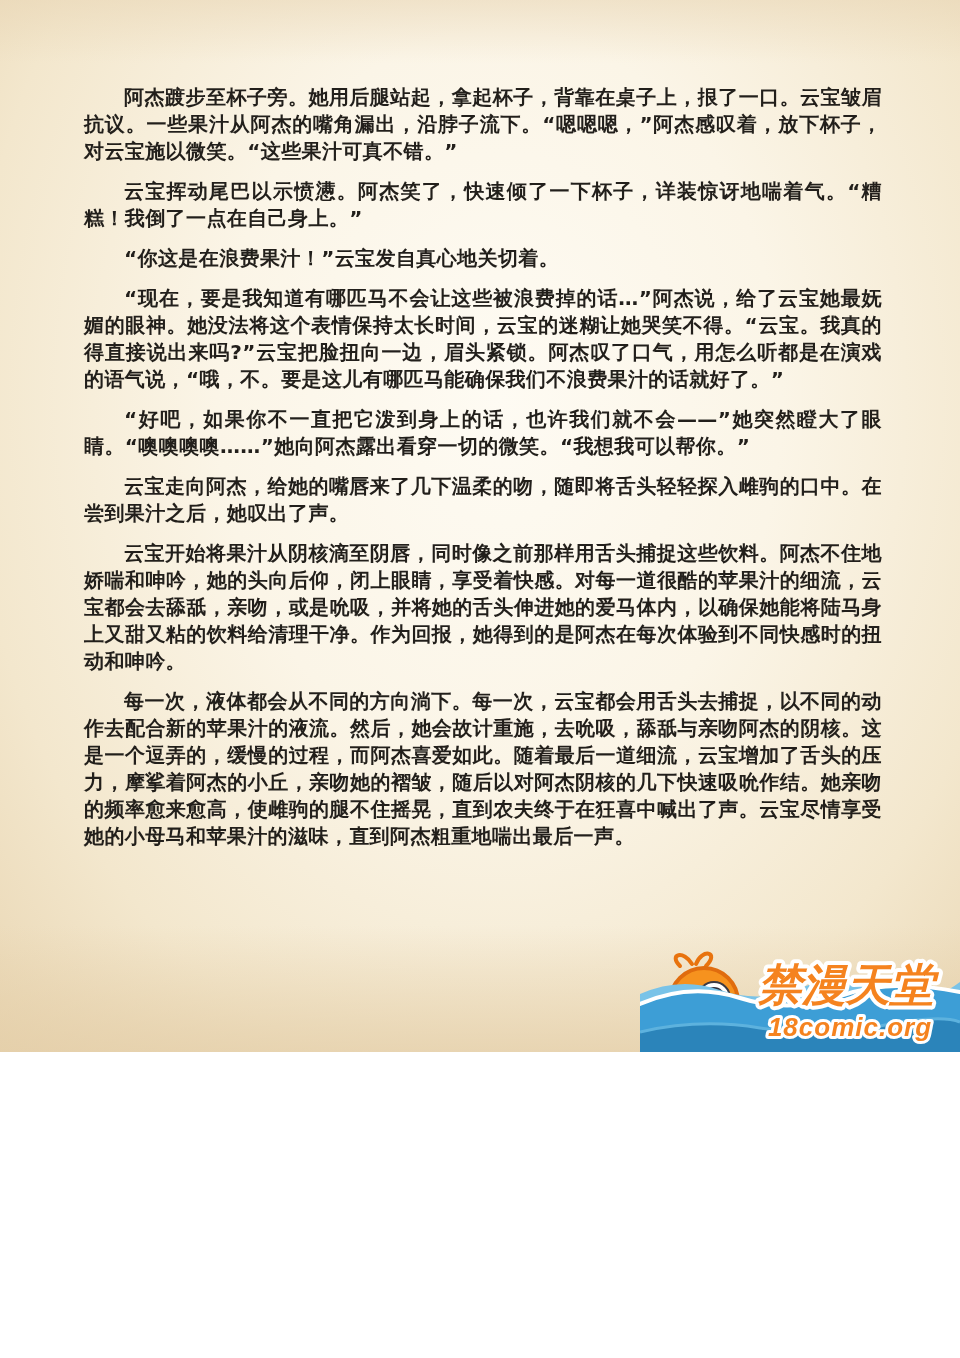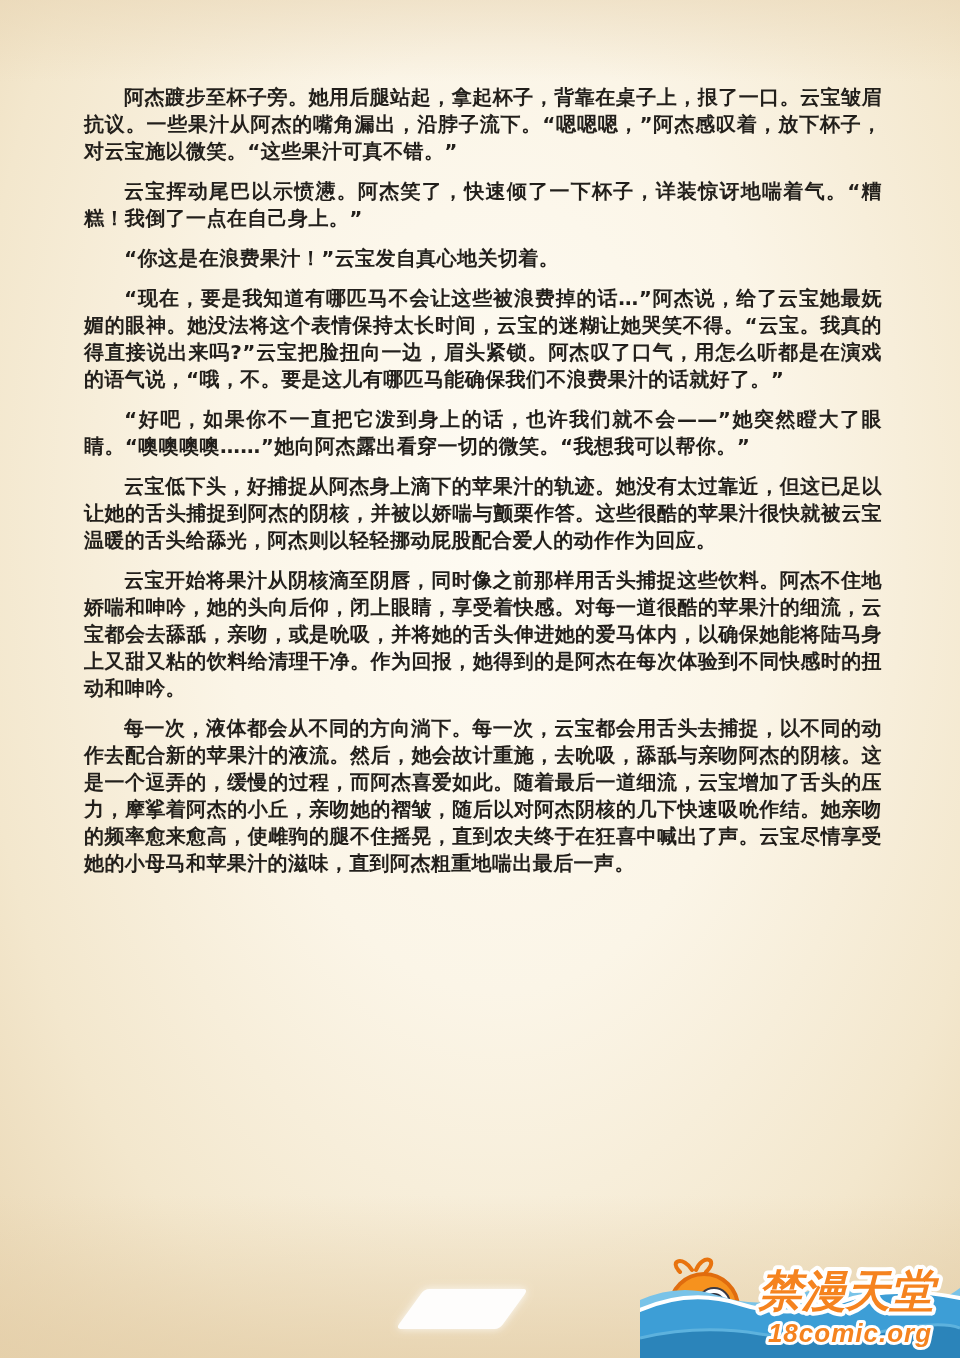--- a/index.html
+++ b/index.html
@@ -1,18 +1,18 @@
 <!DOCTYPE html>
 <html><head>
 <meta charset="utf-8">
 <style>
   html,body{margin:0;padding:0;}
   .page{
     position:relative;
-    width:960px;height:1358px;
+    width:960px;height:1052px;
     overflow:hidden;
     background:
       linear-gradient(to bottom, rgba(232,213,180,0.55) 0%, rgba(250,244,230,0) 6%, rgba(250,244,230,0) 88%, rgba(228,206,168,0.75) 100%),
       radial-gradient(ellipse at 52% 38%, #fefbf3 0%, #fbf5e7 40%, #f3e7cd 75%, #e9d6b3 100%);
     font-family:"DejaVu Sans","Liberation Sans",sans-serif;
   }
   .content{
     position:absolute;
     left:84px;top:84px;width:798px;
     color:#221f1b;
@@ -48,21 +48,21 @@
 <body>
 
 <div class="page">
 
   <div class="content">
     <p>阿杰踱步至杯子旁。她用后腿站起，拿起杯子，背靠在桌子上，拫了一口。云宝皱眉抗议。一些果汁从阿杰的嘴角漏出，沿脖子流下。“嗯嗯嗯，”阿杰感叹着，放下杯子，对云宝施以微笑。“这些果汁可真不错。”</p>
     <p>云宝挥动尾巴以示愤懑。阿杰笑了，快速倾了一下杯子，详装惊讶地喘着气。“糟糕！我倒了一点在自己身上。”</p>
     <p><span>“你这是在</span><span class="xbold">浪费</span><span>果汁！”云宝发自真心地关切着。</span></p>
     <p>“现在，要是我知道有哪匹马不会让这些被浪费掉的话…”阿杰说，给了云宝她最妩媚的眼神。她没法将这个表情保持太长时间，云宝的迷糊让她哭笑不得。“云宝。我真的得直接说出来吗?”云宝把脸扭向一边，眉头紧锁。阿杰叹了口气，用怎么听都是在演戏的语气说，“哦，不。要是这儿有哪匹马能确保我们不浪费果汁的话就好了。”</p>
     <p>“好吧，如果你不一直把它泼到身上的话，也许我们就不会——”她突然瞪大了眼睛。“噢噢噢噢……”她向阿杰露出看穿一切的微笑。“我想我可以帮你。”</p>
-    <p>云宝低下头，好捕捉从阿杰身上滴下的苹果汁的轨迹。她没有太过靠近，但这已足以让她的舌头捕捉到阿杰的阴核，并被以娇喘与颤栗作答。这些很酷的苹果汁很快就被云宝温暖的舌头给舔光，阿杰则以轻轻挪动屁股配合爱人的动作作为回应。</p>
+    <p>云宝走向阿杰，给她的嘴唇来了几下温柔的吻，随即将舌头轻轻探入雌驹的口中。在尝到果汁之后，她叹出了声。</p>
     <p>云宝开始将果汁从阴核滴至阴唇，同时像之前那样用舌头捕捉这些饮料。阿杰不住地娇喘和呻吟，她的头向后仰，闭上眼睛，享受着快感。对每一道很酷的苹果汁的细流，云宝都会去舔舐，亲吻，或是吮吸，并将她的舌头伸进她的爱马体内，以确保她能将陆马身上又甜又粘的饮料给清理干净。作为回报，她得到的是阿杰在每次体验到不同快感时的扭动和呻吟。</p>
     <p>每一次，液体都会从不同的方向淌下。每一次，云宝都会用舌头去捕捉，以不同的动作去配合新的苹果汁的液流。然后，她会故计重施，去吮吸，舔舐与亲吻阿杰的阴核。这是一个逗弄的，缓慢的过程，而阿杰喜爱如此。随着最后一道细流，云宝增加了舌头的压力，摩挲着阿杰的小丘，亲吻她的褶皱，随后以对阿杰阴核的几下快速吸吮作结。她亲吻的频率愈来愈高，使雌驹的腿不住摇晃，直到农夫终于在狂喜中喊出了声。云宝尽情享受她的小母马和苹果汁的滋味，直到阿杰粗重地喘出最后一声。</p>
   </div>
 
   <div class="decor-parallelogram"></div>
 
   <div class="logo">
     <svg viewBox="0 0 320 104" xmlns="http://www.w3.org/2000/svg">
 
       <g>

